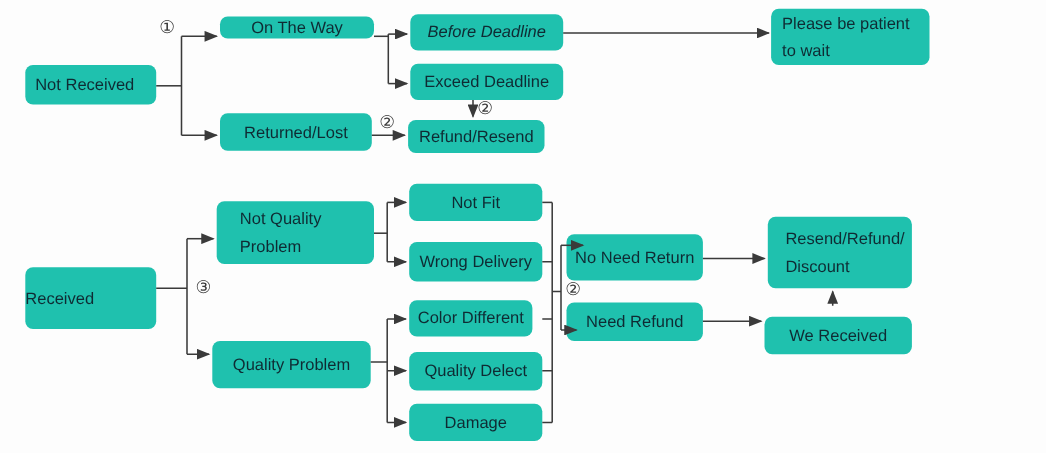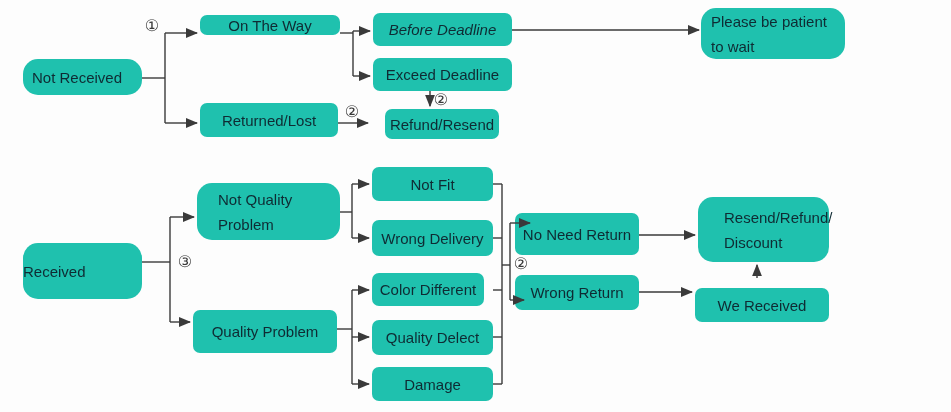--- a/index.html
+++ b/index.html
@@ -17,21 +17,21 @@
     background: var(--node-fill, #1fc1ae);
     color: var(--node-text, #0f2b33);
     border-radius: 7px;
     font-size: 15px;
     display: flex;
     flex-direction: column;
     justify-content: center;
     z-index: 1;
   }
   .node.center { align-items: center; text-align: center; }
-  .node.left   { align-items: flex-start; text-align: left; border-radius: 15px; }
+  .node.left   { align-items: flex-start; text-align: left; }
   .node .ln { line-height: 25px; white-space: nowrap; }
   .lbl {
     position: absolute;
     transform: translate(-50%, -50%);
     font-size: 16px;
     line-height: 1;
     color: var(--line-color, #3a3a3a);
     z-index: 4;
     background: transparent;
   }
@@ -103,21 +103,21 @@
       <div class="node center" style="left: 373px; top: 58px; width: 139px; height: 33px;">
         <div class="ln">Exceed Deadline</div>
       </div>
       <div class="node left" style="left: 701px; top: 8px; width: 144px; height: 51px; padding-left: 10px;">
         <div class="ln">Please be patient</div>
         <div class="ln">to wait</div>
       </div>
       <div class="node center" style="left: 200px; top: 103px; width: 138px; height: 34px;">
         <div class="ln">Returned/Lost</div>
       </div>
-      <div class="node center" style="left: 385px; top: 109px; width: 114px; height: 30px;">
+      <div class="node center" style="left: 371px; top: 109px; width: 124px; height: 30px;">
         <div class="ln">Refund/Resend</div>
       </div>
       <div class="node left" style="left: 23px; top: 243px; width: 119px; height: 56px; padding-left: 0;">
         <div class="ln">Received</div>
       </div>
       <div class="node left" style="left: 197px; top: 183px; width: 143px; height: 57px; padding-left: 21px;">
         <div class="ln">Not Quality</div>
         <div class="ln">Problem</div>
       </div>
       <div class="node center" style="left: 193px; top: 310px; width: 144px; height: 43px; align-items: center;">
@@ -135,23 +135,23 @@
       <div class="node center" style="left: 372px; top: 320px; width: 121px; height: 35px;">
         <div class="ln">Quality Delect</div>
       </div>
       <div class="node center" style="left: 372px; top: 367px; width: 121px; height: 34px;">
         <div class="ln">Damage</div>
       </div>
       <div class="node center" style="left: 515px; top: 213px; width: 124px; height: 42px;">
         <div class="ln">No Need Return</div>
       </div>
       <div class="node center" style="left: 515px; top: 275px; width: 124px; height: 35px;">
-        <div class="ln">Wrong Return</div>
+        <div class="ln">Need Refund</div>
       </div>
-      <div class="node left" style="left: 698px; top: 197px; width: 131px; height: 65px; padding-left: 26px;">
+      <div class="node left" style="left: 698px; top: 197px; width: 131px; height: 65px; padding-left: 16px;">
         <div class="ln">Resend/Refund/</div>
         <div class="ln">Discount</div>
       </div>
       <div class="node center" style="left: 695px; top: 288px; width: 134px; height: 34px;">
         <div class="ln">We Received</div>
       </div>
     </div>
   <div id="labels">
       <span class="lbl" style="left: 152px; top: 26px;">①</span>
       <span class="lbl" style="left: 352px; top: 112px;">②</span>

